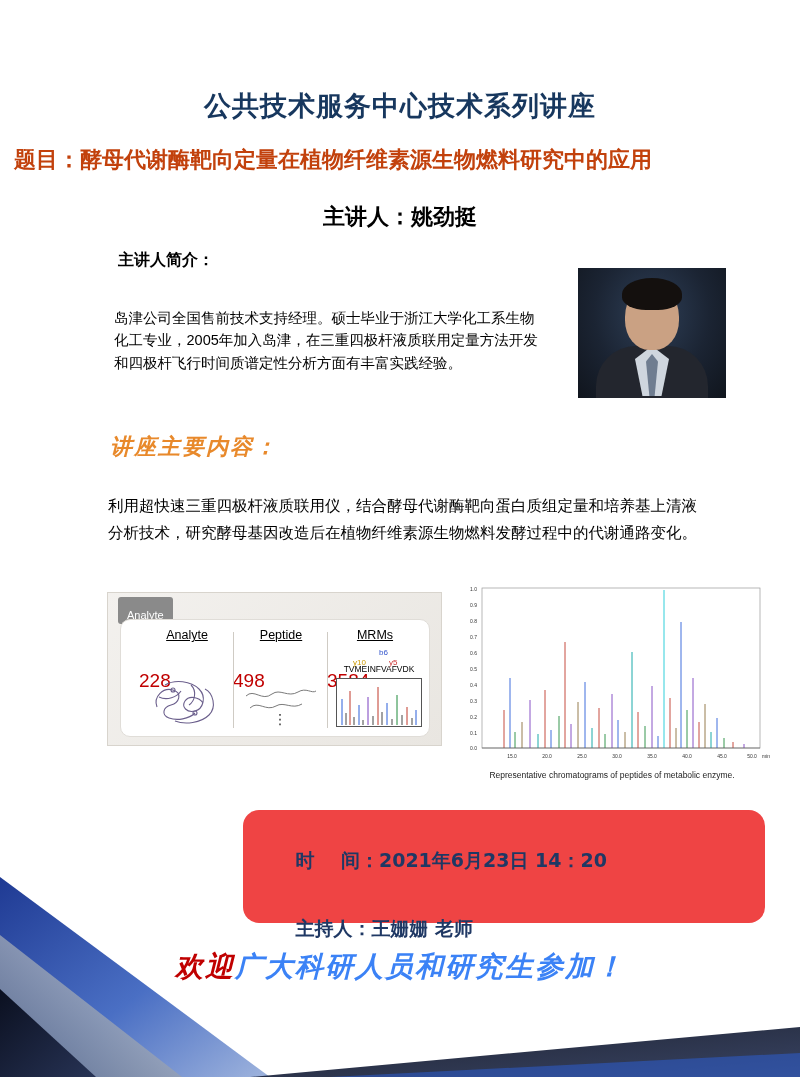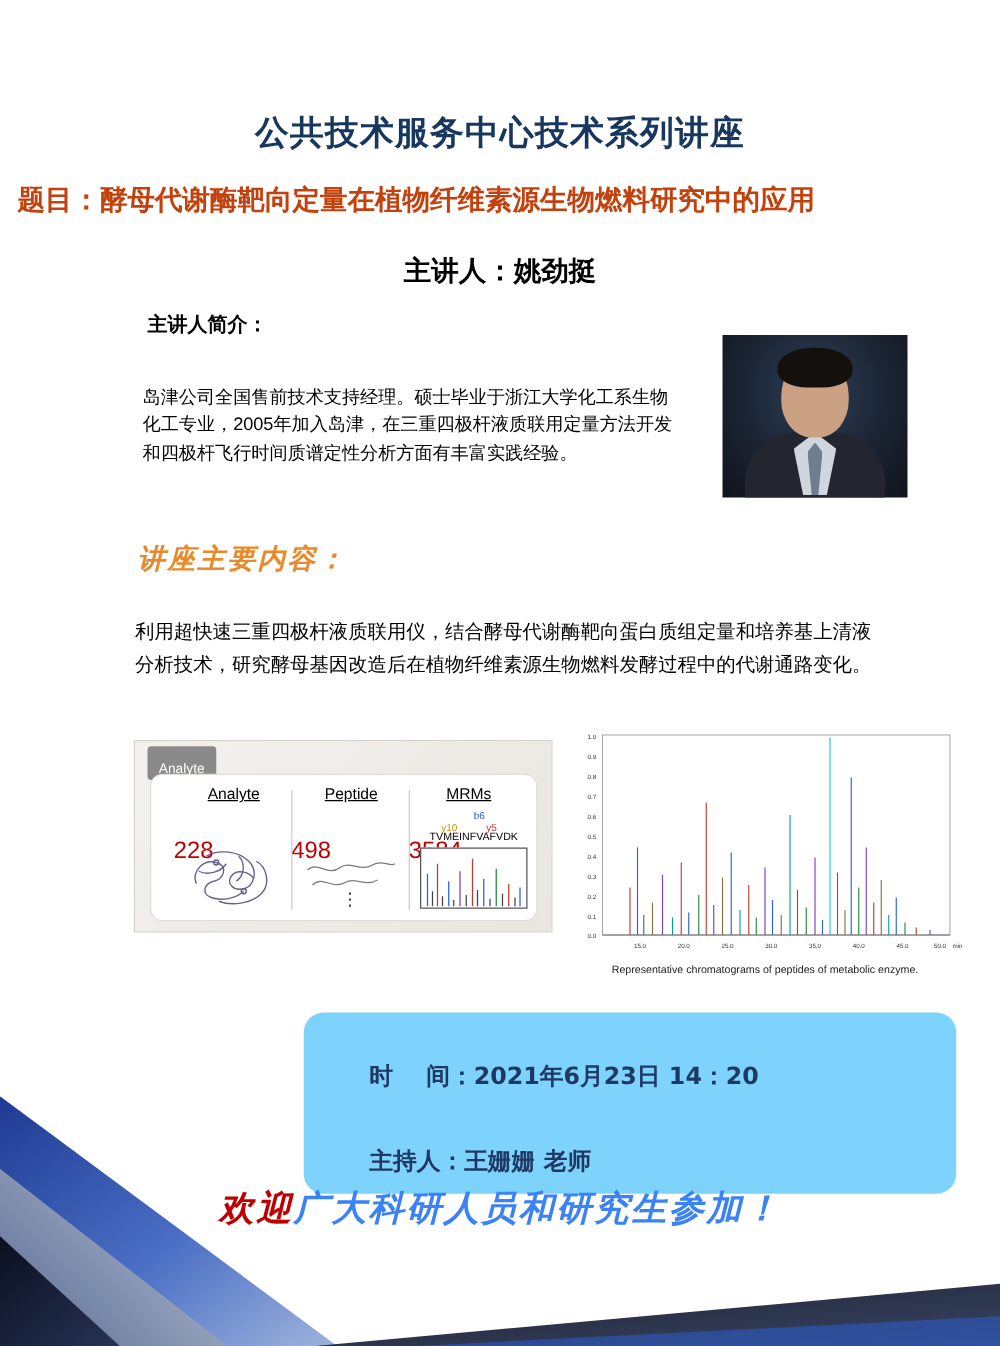--- a/index.html
+++ b/index.html
@@ -272,22 +272,22 @@
     font-size: 8.5px;
     color: #222222;
   }
 
   
   .info-box {
     position: absolute;
     top: 810px;
     left: 243px;
     width: 522px;
-    height: 145px;
-    background: #7dd3fc;
+    height: 113px;
+    background: #ef4444;
     border-radius: 16px;
   }
   .info-line {
     position: absolute;
     left: 26px;
     font-size: 19px;
     font-weight: bold;
     color: #1f3864;
     font-family: "DejaVu Sans", sans-serif;
     white-space: pre;

